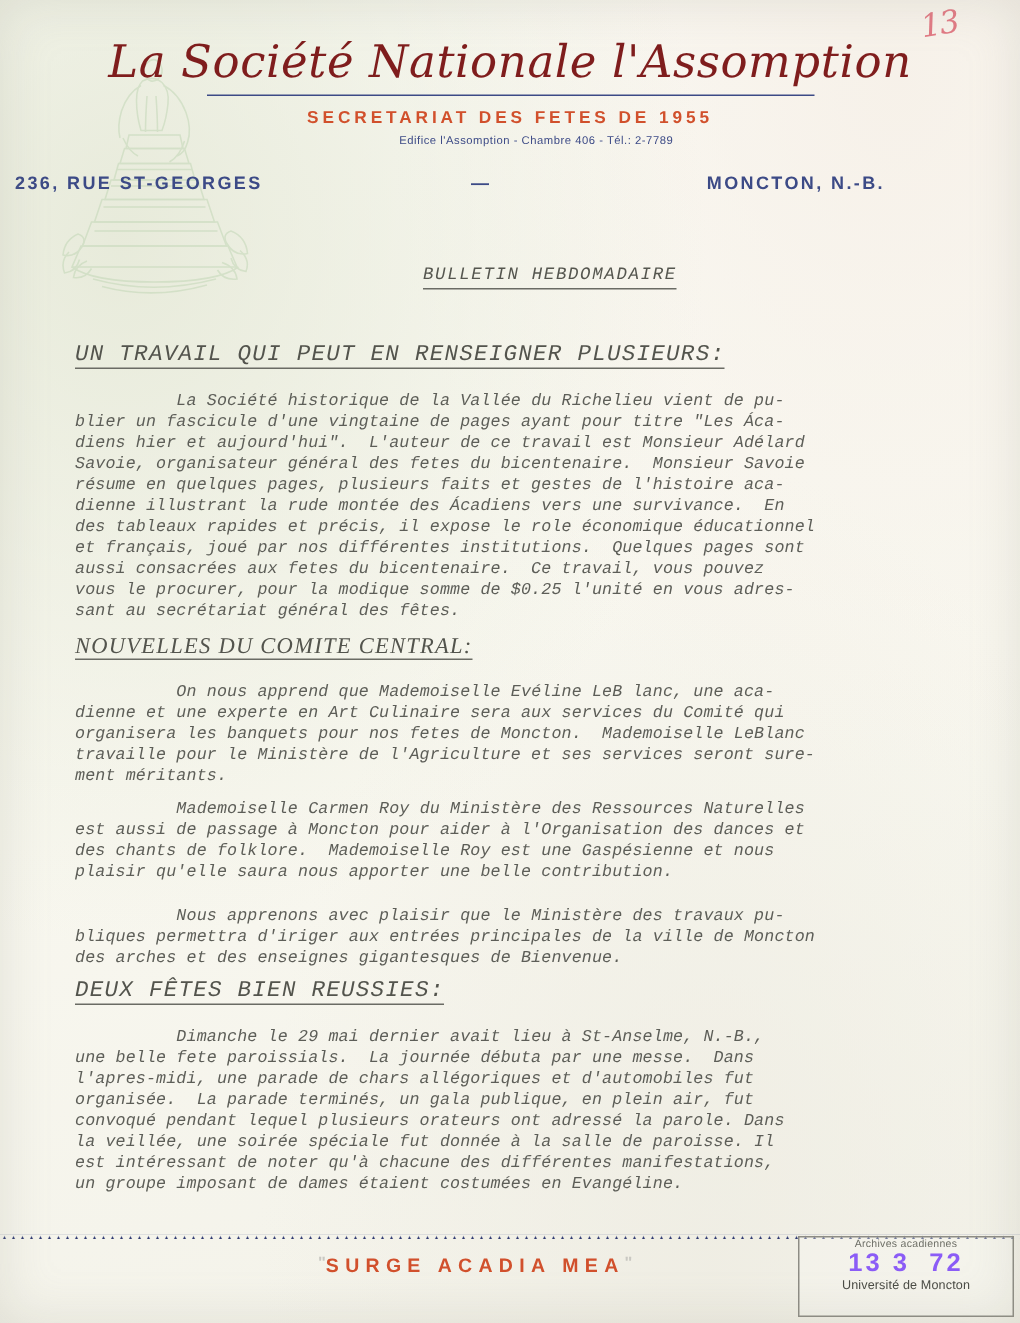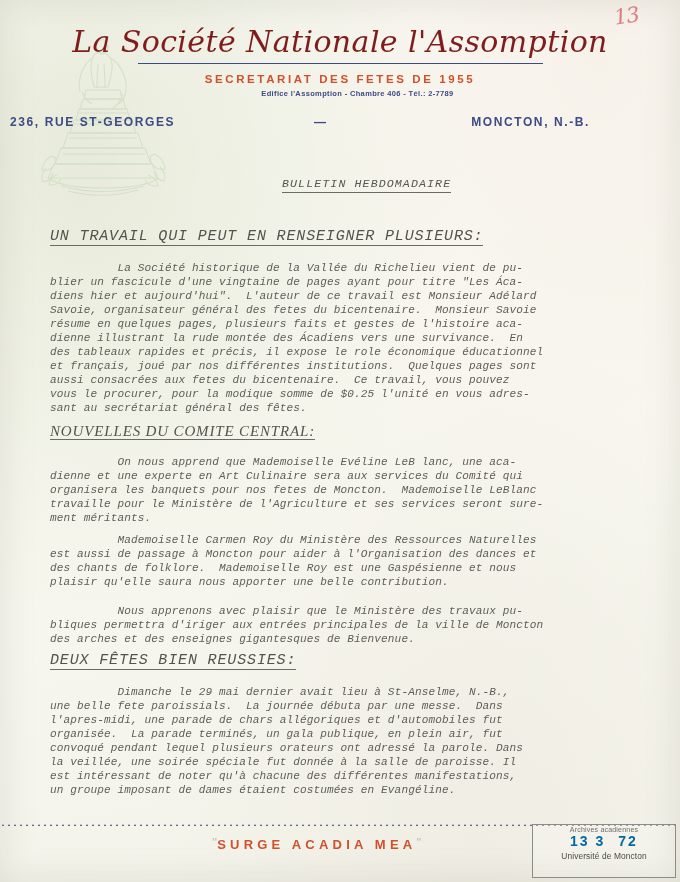--- a/index.html
+++ b/index.html
@@ -86,21 +86,21 @@
     font-family: "Liberation Sans", sans-serif;
     font-weight: bold;
     font-size: 11.5px;
     letter-spacing: 2.6px;
     color: #d1502c;
     white-space: nowrap;
   }
   .edifice {
     margin-top: 4px;
     font-family: "Liberation Sans", sans-serif;
-    font-weight: bold;
+    font-weight: normal;
     font-size: 7.5px;
     letter-spacing: 0.35px;
     color: #3c4a86;
     white-space: nowrap;
     padding-left: 35px;
   }
   .addr-row {
     margin-top: 17px;
     display: flex;
     align-items: baseline;
@@ -202,26 +202,26 @@
     font-size: 7px;
     letter-spacing: 0.2px;
     margin-top: 1px;
     color: #6d6e66;
   }
   .stamp-nums {
     display: flex;
     justify-content: center;
     align-items: baseline;
     gap: 13px;
-    font-size: 14px;
+    font-size: 17px;
     font-weight: bold;
     letter-spacing: 2px;
     line-height: 17px;
     margin-top: 0px;
-    color: #0369a1;
+    color: #8b5cf6;
   }
   .stamp-bottom {
     text-align: center;
     font-size: 8.4px;
     letter-spacing: 0.1px;
     margin-top: 1px;
     color: #4a4b45;
   }
   .stamp-bottom i { font-style: normal; }
 </style>

